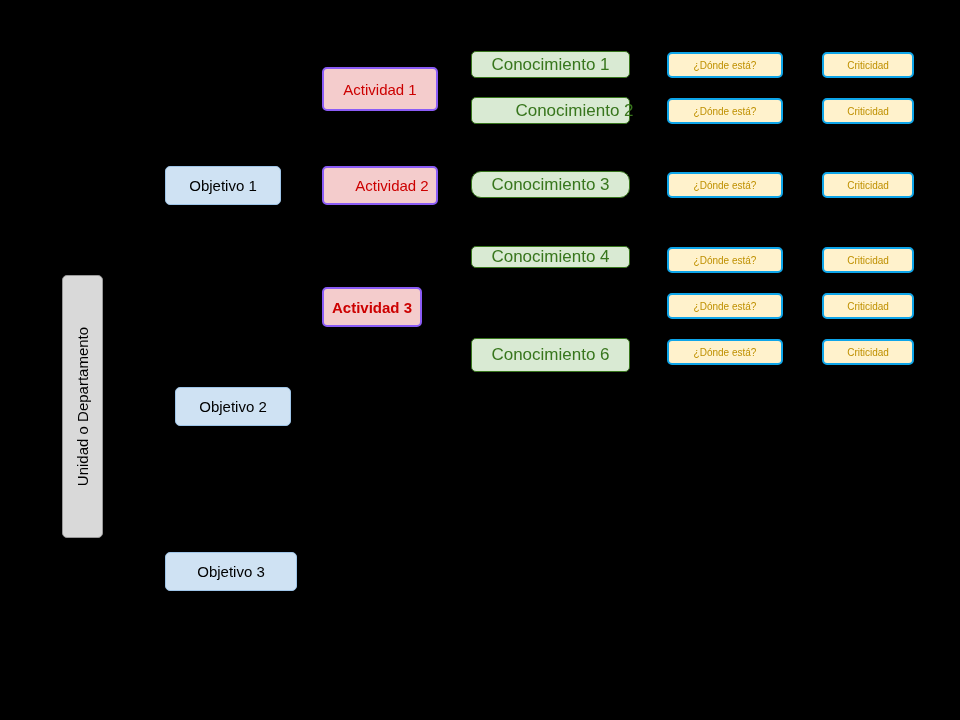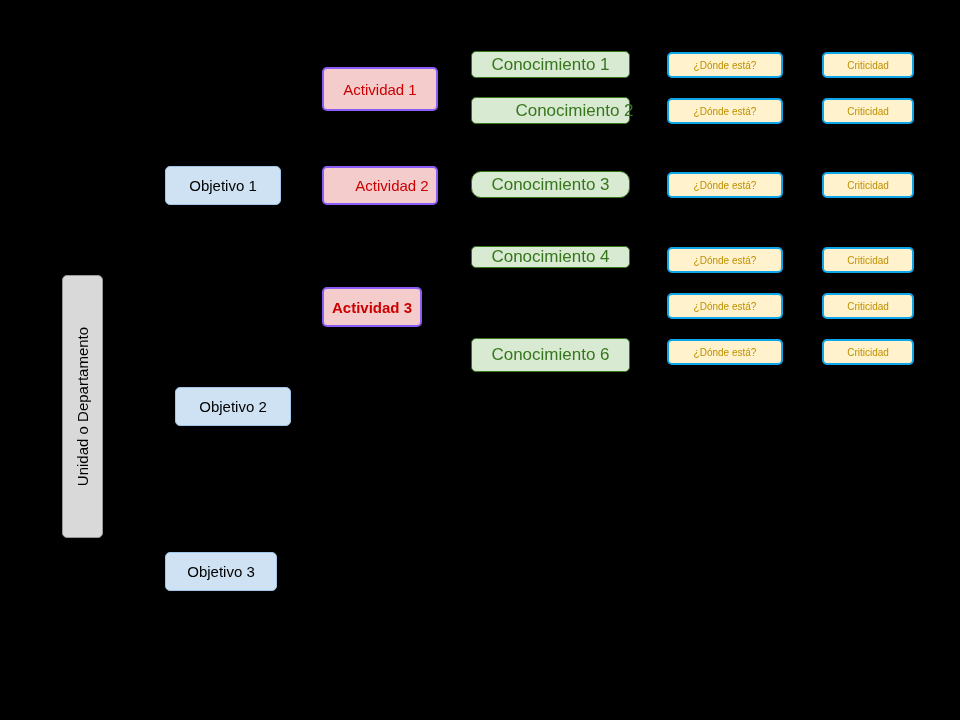--- a/index.html
+++ b/index.html
@@ -69,21 +69,21 @@
 <body>
 
 <div class="canvas">
 
   <div class="box gray" style="left:62px; top:275px; width:41px; height:263px;">
     <span class="vtext">Unidad o Departamento</span>
   </div>
 
   <div class="box blue" style="left:165px; top:166px; width:116px; height:39px;">Objetivo 1</div>
   <div class="box blue" style="left:155px; top:387px; width:116px; height:39px;margin-left:20px;">Objetivo 2</div>
-  <div class="box blue" style="left:165px; top:552px; width:112px; height:39px;">Objetivo 3</div>
+  <div class="box blue" style="left:165px; top:552px; width:132px; height:39px;">Objetivo 3</div>
 
   <div class="box red" style="left:322px; top:67px; width:116px; height:44px;">Actividad 1</div>
   <div class="box red" style="left:322px; top:166px; width:116px; height:39px;padding-left:24px;">Actividad 2</div>
   <div class="box red" style="left:322px; top:287px; width:100px; height:40px;font-weight:bold;">Actividad 3</div>
 
   <div class="box green" style="left:471px; top:51px; width:159px; height:27px;">Conocimiento 1</div>
   <div class="box green" style="left:471px; top:97px; width:159px; height:27px;padding-left:48px;">Conocimiento 2</div>
   <div class="box green" style="left:471px; top:171px; width:159px; height:27px;border-radius:10px;">Conocimiento 3</div>
   <div class="box green" style="left:471px; top:246px; width:159px; height:22px;">Conocimiento 4</div>
   <div class="box green" style="left:471px; top:338px; width:159px; height:34px;">Conocimiento 6</div>

